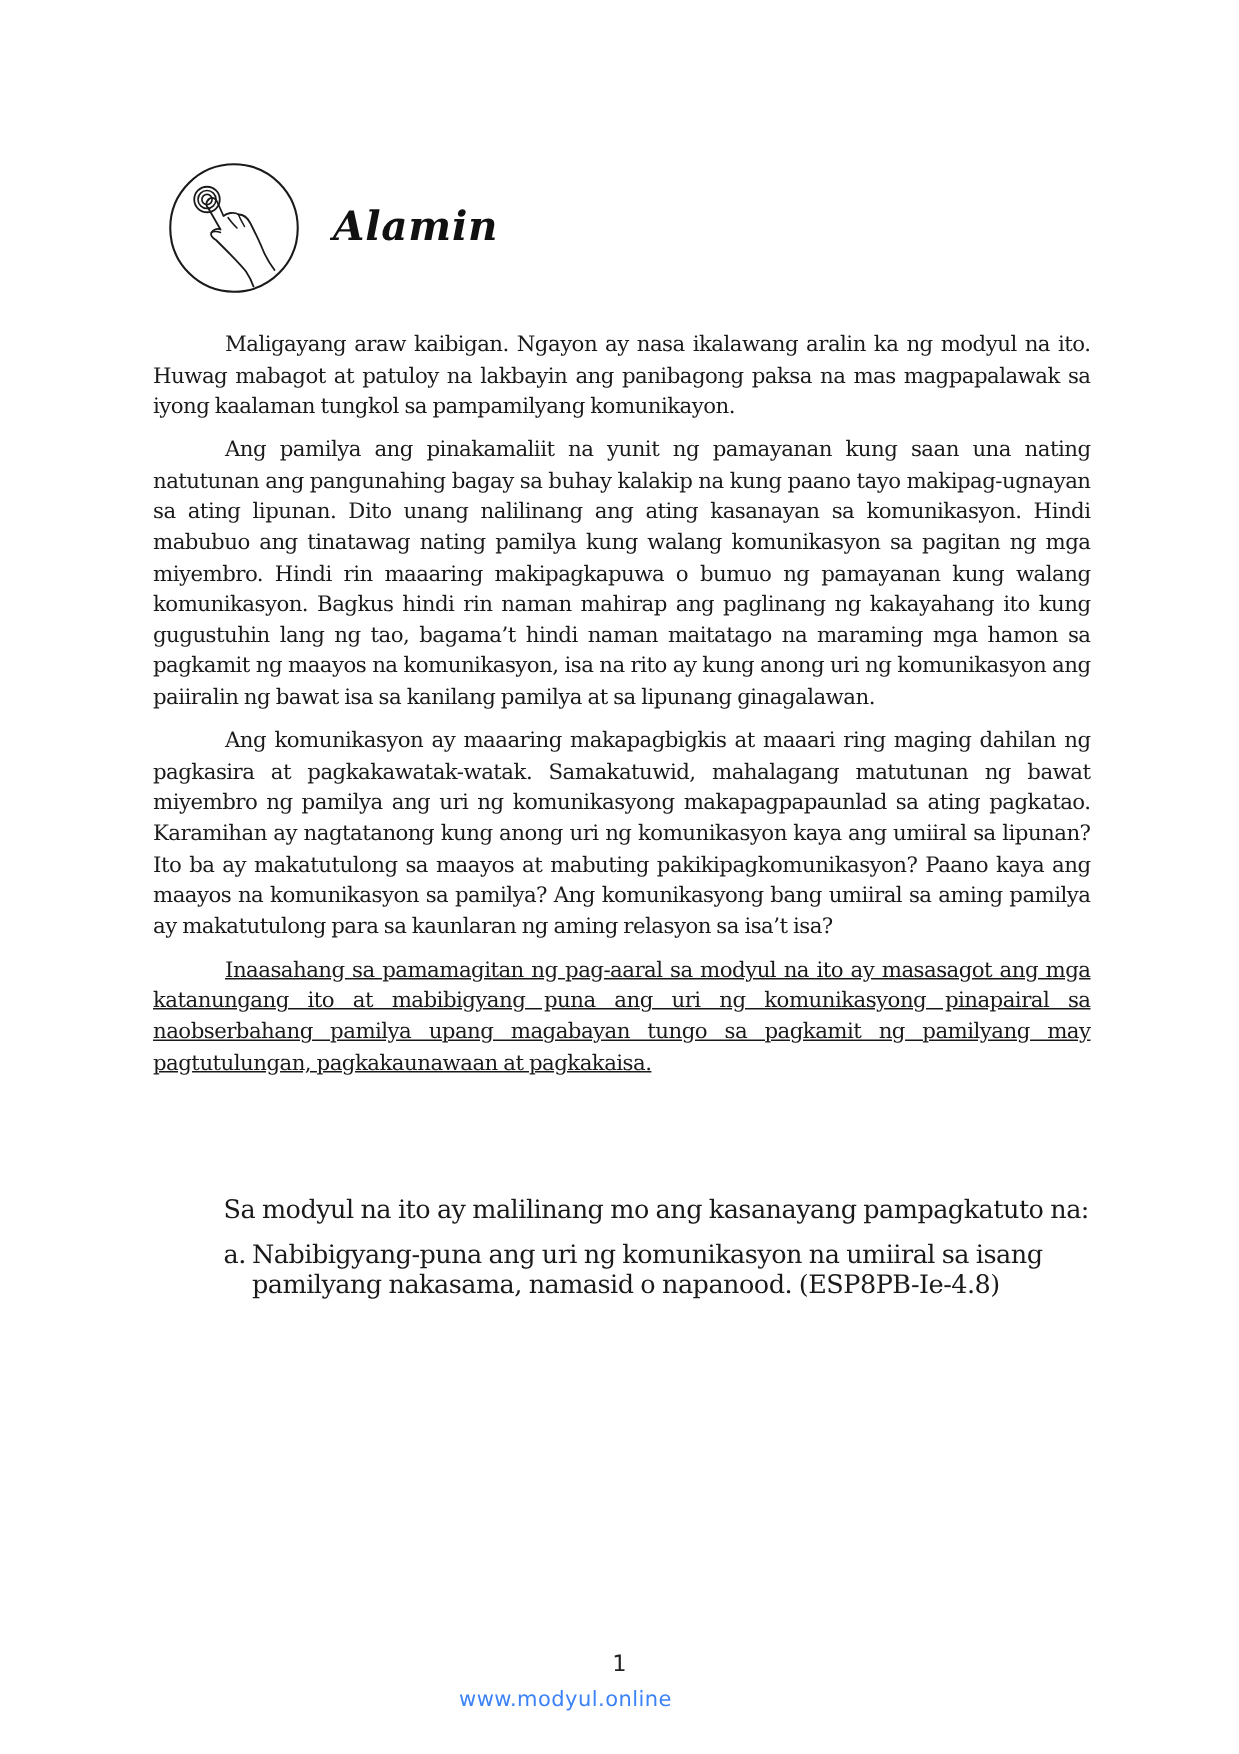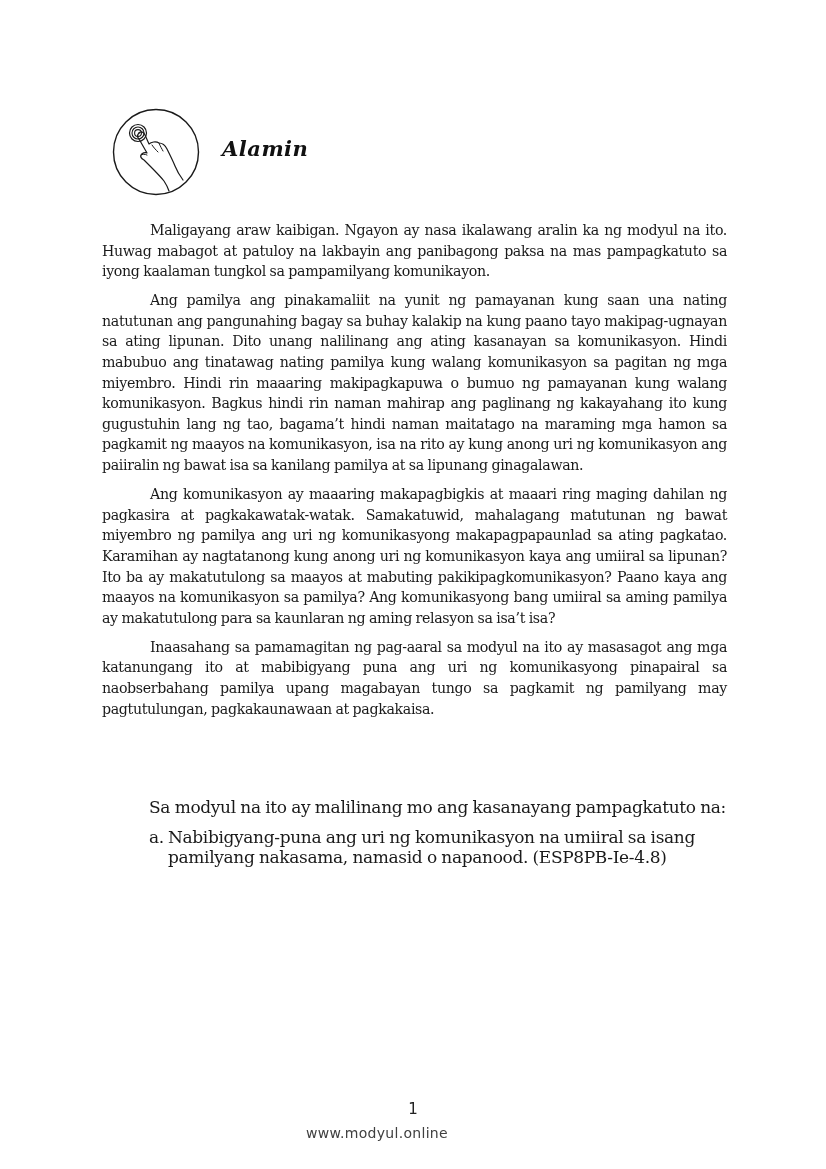--- a/index.html
+++ b/index.html
@@ -27,41 +27,41 @@
       width: 88px;
       height: 88px;
     }
     .section-title {
       position: absolute;
       left: 222px;
       top: 136px;
       font-family: "DejaVu Serif", serif;
       font-weight: bold;
       font-style: italic;
-      font-size: 21px;
+      font-size: 27px;
       letter-spacing: 0.5px;
       color: #111;
     }
     .content {
       position: absolute;
       left: 102px;
       top: 220px;
       width: 625px;
       font-family: "DejaVu Serif", serif;
       font-size: 14.2px;
       line-height: 20.6px;
       letter-spacing: -0.35px;
       word-spacing: -0.5px;
     }
     .para {
       margin: 0 0 8.5px 0;
       text-align: justify;
       text-indent: 48px;
     }
-    .para:last-of-type { margin-bottom: 12px; }
+    .para:last-of-type { margin-bottom: 12px; text-decoration: underline; }
     .objectives {
       position: absolute;
       left: 149px;
       top: 797px;
       width: 580px;
       font-family: "DejaVu Serif", serif;
       font-size: 17px;
       line-height: 20.6px;
       letter-spacing: -0.35px;
       word-spacing: -0.5px;
@@ -91,21 +91,21 @@
       color: #222;
     }
     .watermark {
       position: absolute;
       left: 0;
       width: 754px;
       top: 1125px;
       text-align: center;
       font-family: "DejaVu Sans", sans-serif;
       font-size: 14px;
-      color: #404040;
+      color: #3b82f6;
       letter-spacing: 0.3px;
     }
   </style>
 </head>
 <body>
 
 <div class="header">
   <svg class="icon-circle" viewBox="0 0 88 88" xmlns="http://www.w3.org/2000/svg">
     <circle cx="44" cy="44" r="42.5" fill="none" stroke="#1a1a1a" stroke-width="1.4"></circle>
 
@@ -116,21 +116,21 @@
     <path d="M27 25 C29 23 32 24 33 27 L37 36 C39 34 44 33 47 35 C50 35 53 37 55 41 C58 47 61 53 63 58 C65 63 68 68 71 72" fill="none" stroke="#1a1a1a" stroke-width="1.2" stroke-linecap="round" stroke-linejoin="round"></path>
     <path d="M27 25 C25 27 25 29 27 31 L35 45 C33 44 30 45 29 47 C28 49 30 51 32 52 L38 58 C43 63 48 68 52 73 C54 76 56 80 57 83" fill="none" stroke="#1a1a1a" stroke-width="1.2" stroke-linecap="round" stroke-linejoin="round"></path>
     <path d="M40 37 C42 40 44 42 46 44" fill="none" stroke="#1a1a1a" stroke-width="1" stroke-linecap="round"></path>
     <path d="M47 35 C48 38 50 41 51 43" fill="none" stroke="#1a1a1a" stroke-width="1" stroke-linecap="round"></path>
     <path d="M29 47 C30 46 33 46 35 47" fill="none" stroke="#1a1a1a" stroke-width="1" stroke-linecap="round"></path>
   </svg>
 </div>
 <div class="section-title">Alamin</div>
 
 <div class="content">
-  <p class="para">Maligayang araw kaibigan. Ngayon ay nasa ikalawang aralin ka ng modyul na ito. Huwag mabagot at patuloy na lakbayin ang panibagong paksa na mas pampagkatuto sa iyong kaalaman tungkol sa pampamilyang komunikayon.</p>
+  <p class="para">Maligayang araw kaibigan. Ngayon ay nasa ikalawang aralin ka ng modyul na ito. Huwag mabagot at patuloy na lakbayin ang panibagong paksa na mas magpapalawak sa iyong kaalaman tungkol sa pampamilyang komunikayon.</p>
   <p class="para">Ang pamilya ang pinakamaliit na yunit ng pamayanan kung saan una nating natutunan ang pangunahing bagay sa buhay kalakip na kung paano tayo makipag-ugnayan sa ating lipunan. Dito unang nalilinang ang ating kasanayan sa komunikasyon. Hindi mabubuo ang tinatawag nating pamilya kung walang komunikasyon sa pagitan ng mga miyembro. Hindi rin maaaring makipagkapuwa o bumuo ng pamayanan kung walang komunikasyon. Bagkus hindi rin naman mahirap ang paglinang ng kakayahang ito kung gugustuhin lang ng tao, bagama’t hindi naman maitatago na maraming mga hamon sa pagkamit ng maayos na komunikasyon, isa na rito ay kung anong uri ng komunikasyon ang paiiralin ng bawat isa sa kanilang pamilya at sa lipunang ginagalawan.</p>
   <p class="para">Ang komunikasyon ay maaaring makapagbigkis at maaari ring maging dahilan ng pagkasira at pagkakawatak-watak. Samakatuwid, mahalagang matutunan ng bawat miyembro ng pamilya ang uri ng komunikasyong makapagpapaunlad sa ating pagkatao. Karamihan ay nagtatanong kung anong uri ng komunikasyon kaya ang umiiral sa lipunan? Ito ba ay makatutulong sa maayos at mabuting pakikipagkomunikasyon? Paano kaya ang maayos na komunikasyon sa pamilya? Ang komunikasyong bang umiiral sa aming pamilya ay makatutulong para sa kaunlaran ng aming relasyon sa isa’t isa?</p>
   <p class="para">Inaasahang sa pamamagitan ng pag-aaral sa modyul na ito ay masasagot ang mga katanungang ito at mabibigyang puna ang uri ng komunikasyong pinapairal sa naobserbahang pamilya upang magabayan tungo sa pagkamit ng pamilyang may pagtutulungan, pagkakaunawaan at pagkakaisa.</p>
 </div>
 
 <div class="objectives">
   <p class="objectives-intro">Sa modyul na ito ay malilinang mo ang kasanayang pampagkatuto na:</p>
   <div class="objective-item">
     <span class="objective-marker">a.</span>
     <span class="objective-text">Nabibigyang-puna ang uri ng komunikasyon na umiiral sa isang pamilyang nakasama, namasid o napanood. (ESP8PB-Ie-4.8)</span>

